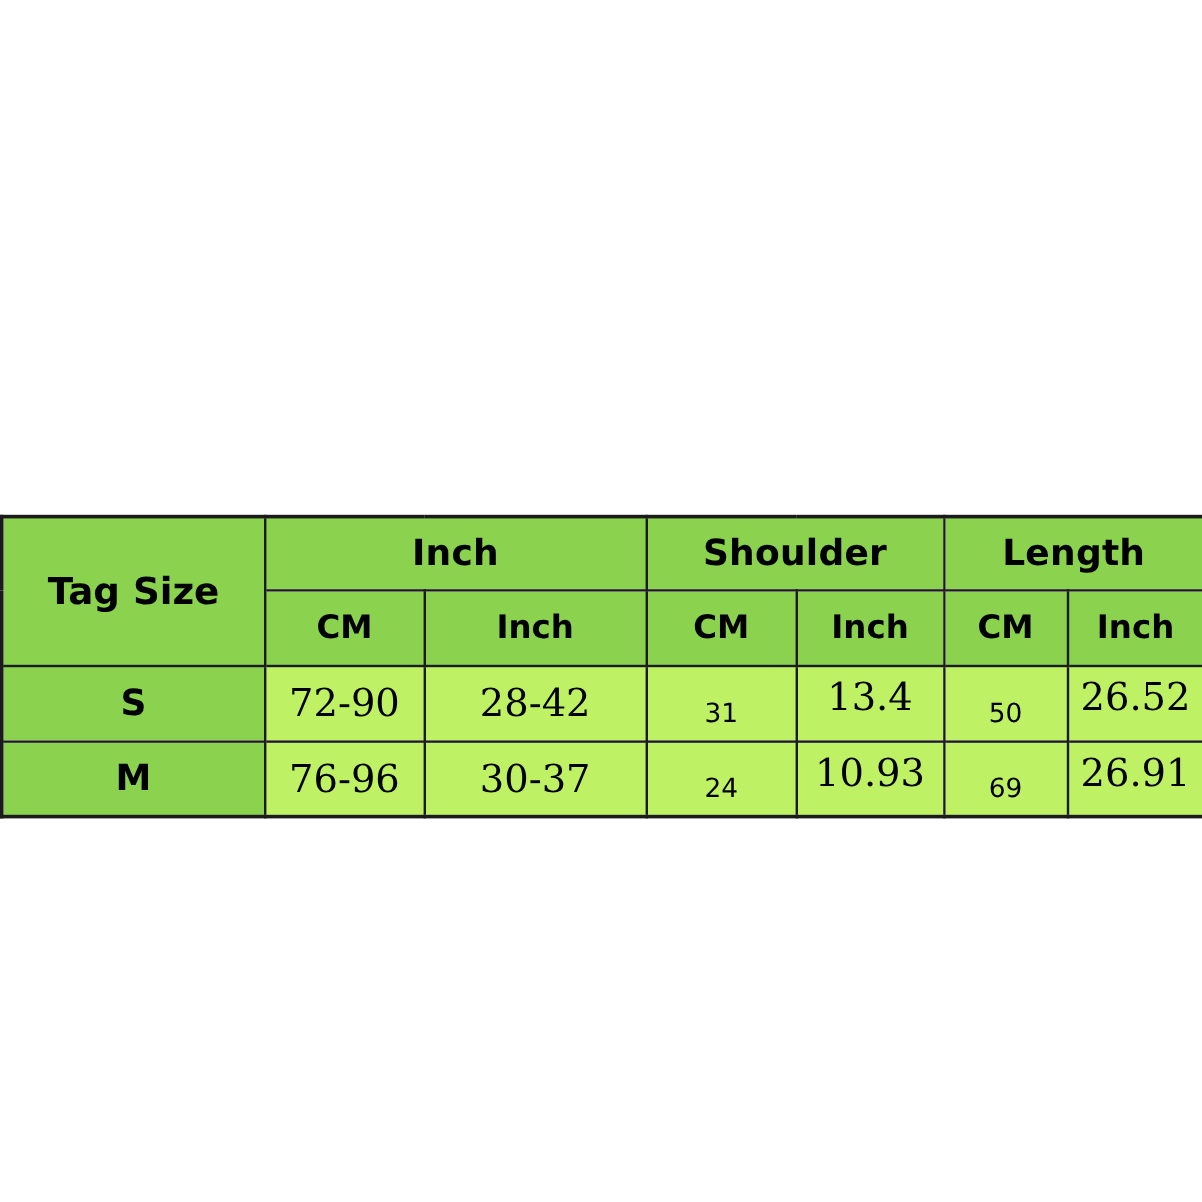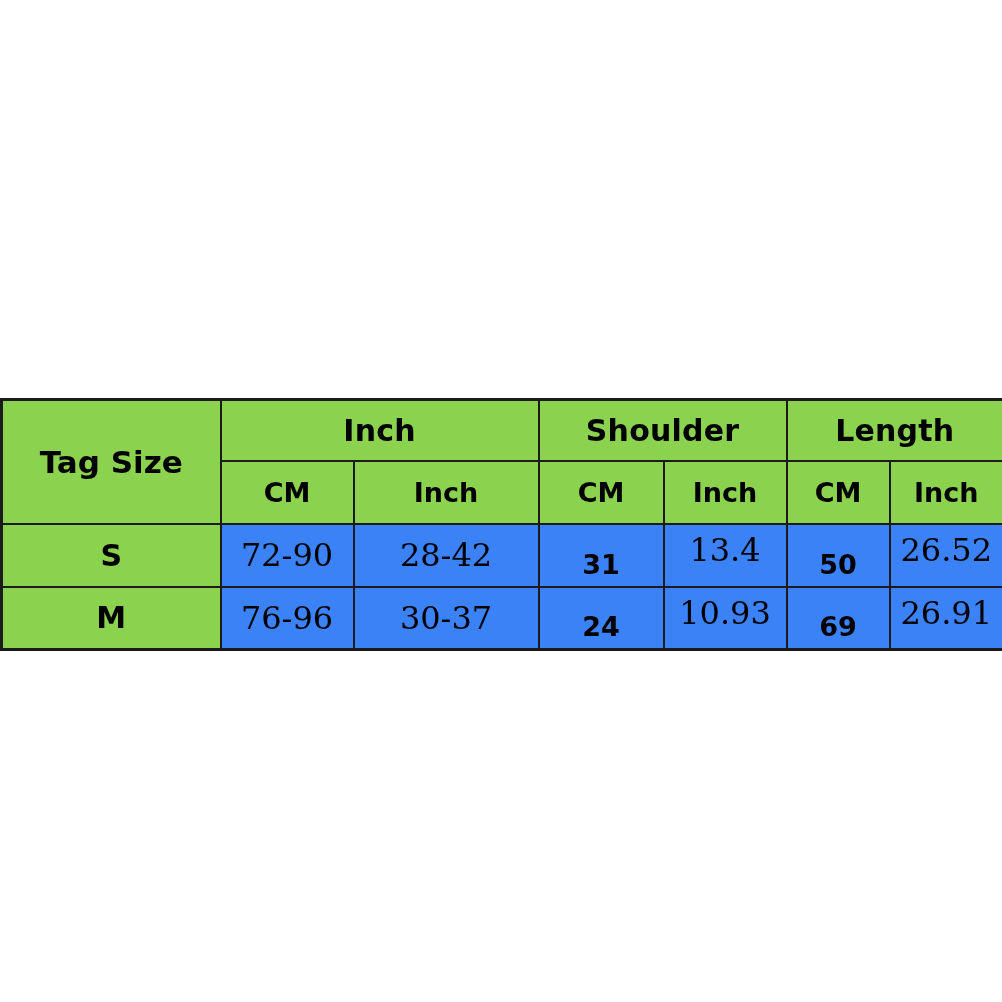--- a/index.html
+++ b/index.html
@@ -19,21 +19,21 @@
     position: relative;
     width: 1002px;
     height: 1002px;
     background: #ffffff;
   }
 
   
   #size-chart {
     position: absolute;
     left: 0px;
-    top: 398px;
+    top: 429px;
     width: 1002px;
     height: 249px;
     box-sizing: border-box;
   }
 
   table.chart {
     width: 1002px;
     height: 249px;
     border-collapse: collapse;
     table-layout: fixed;
@@ -77,31 +77,30 @@
   
   td.sizelabel {
     background: #8BD24E;
     font-family: "DejaVu Sans", sans-serif;
     font-weight: bold;
     font-size: 30px;
   }
 
   
   td.val {
-    background: #3b82f6;
+    background: #bef264;
     font-family: "DejaVu Serif", serif;
     font-weight: normal;
     font-size: 32px;
   }
 
   
   td.val.cmnum {
-    font-size: 27px;
+    font-size: 22px;
     font-family: "DejaVu Sans", sans-serif;
-    font-weight: bold;
   }
   td.val.cmnum > span {
     display: inline-block;
     position: relative;
     top: 9px;
   }
 
   td.val.inchnum > span {
     display: inline-block;
     position: relative;

